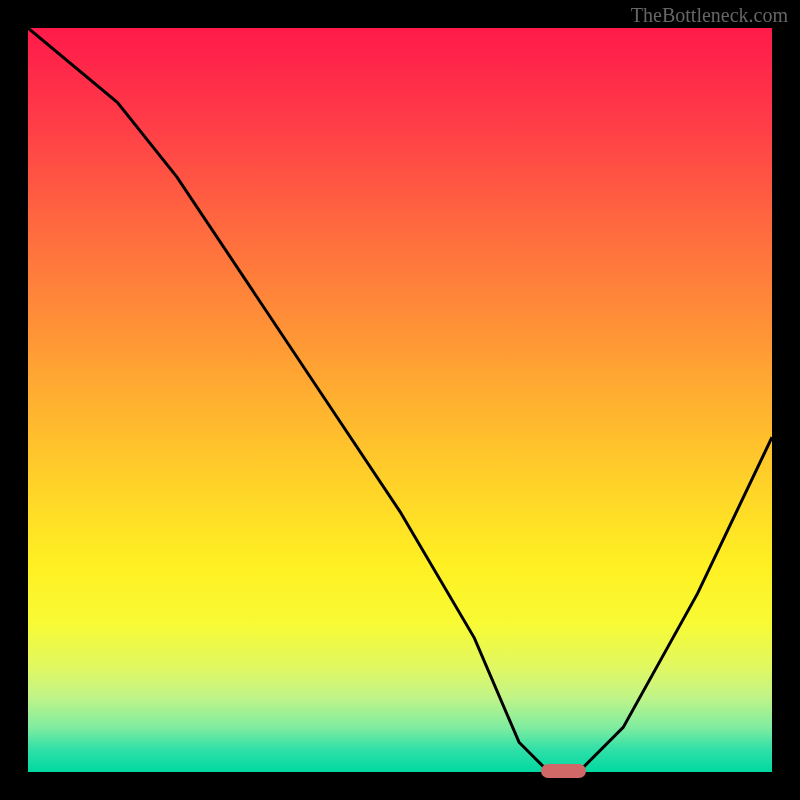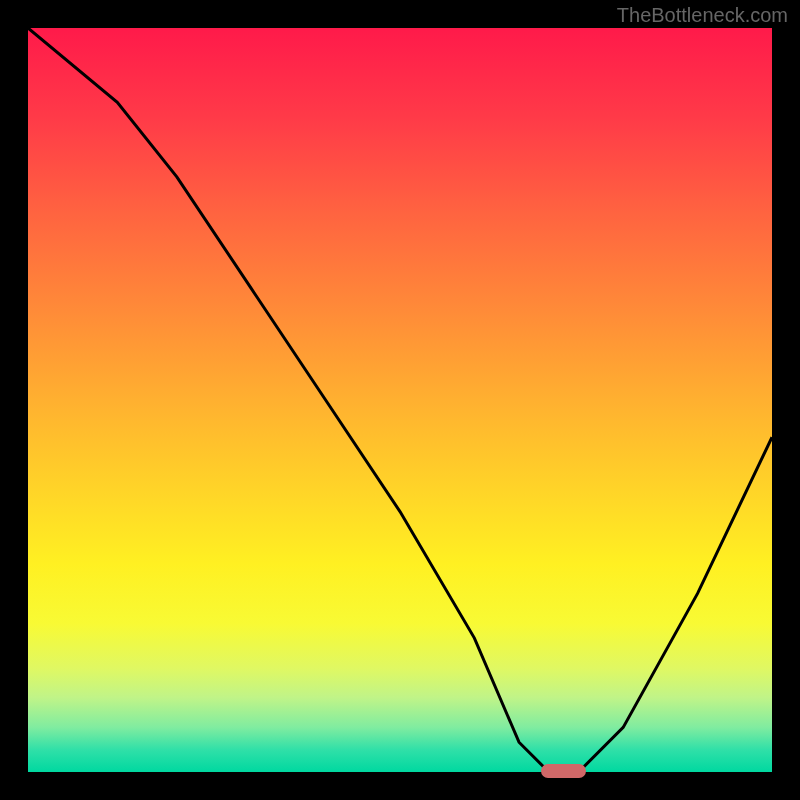--- a/index.html
+++ b/index.html
@@ -12,20 +12,21 @@
     position: relative;
   }
   .watermark {
     position: absolute;
     top: 4px;
     right: 12px;
     color: #666;
     font-size: 20px;
     font-weight: 500;
     z-index: 10;
+    font-family: Liberation Serif, serif;
   }
   .plot {
     position: absolute;
     top: 28px;
     left: 28px;
     width: 744px;
     height: 744px;
   }
   .gradient-bg {
     position: absolute;

